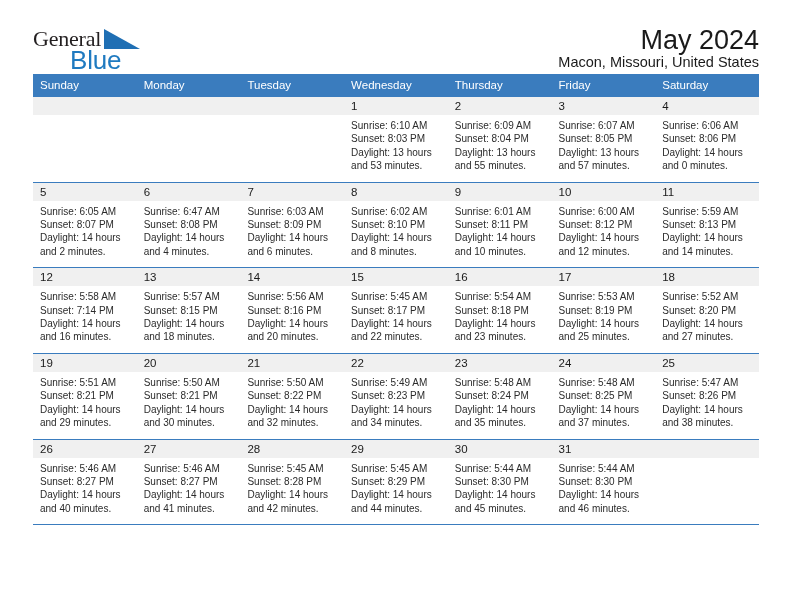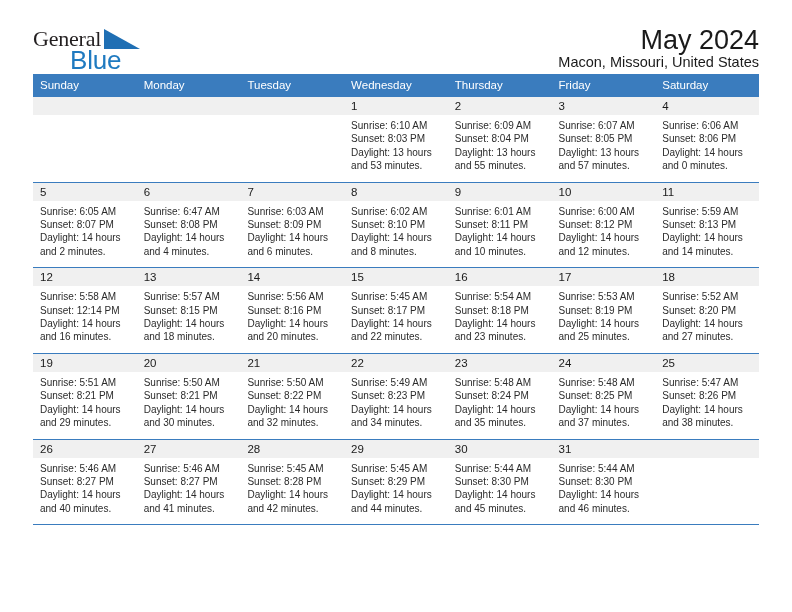--- a/index.html
+++ b/index.html
@@ -308,21 +308,21 @@
               </div>
             </div>
           </td>
         </tr>
         <tr class="week-row">
           <td>
             <div class="cell-inner">
               <span class="daynum">12</span>
               <div class="details">
                 <div>Sunrise: 5:58 AM</div>
-                <div>Sunset: 12:14 PM</div>
+                <div>Sunset: 7:14 PM</div>
                 <div>Daylight: 14 hours</div>
                 <div>and 16 minutes.</div>
               </div>
             </div>
           </td>
           <td>
             <div class="cell-inner">
               <span class="daynum">13</span>
               <div class="details">
                 <div>Sunrise: 5:57 AM</div>

